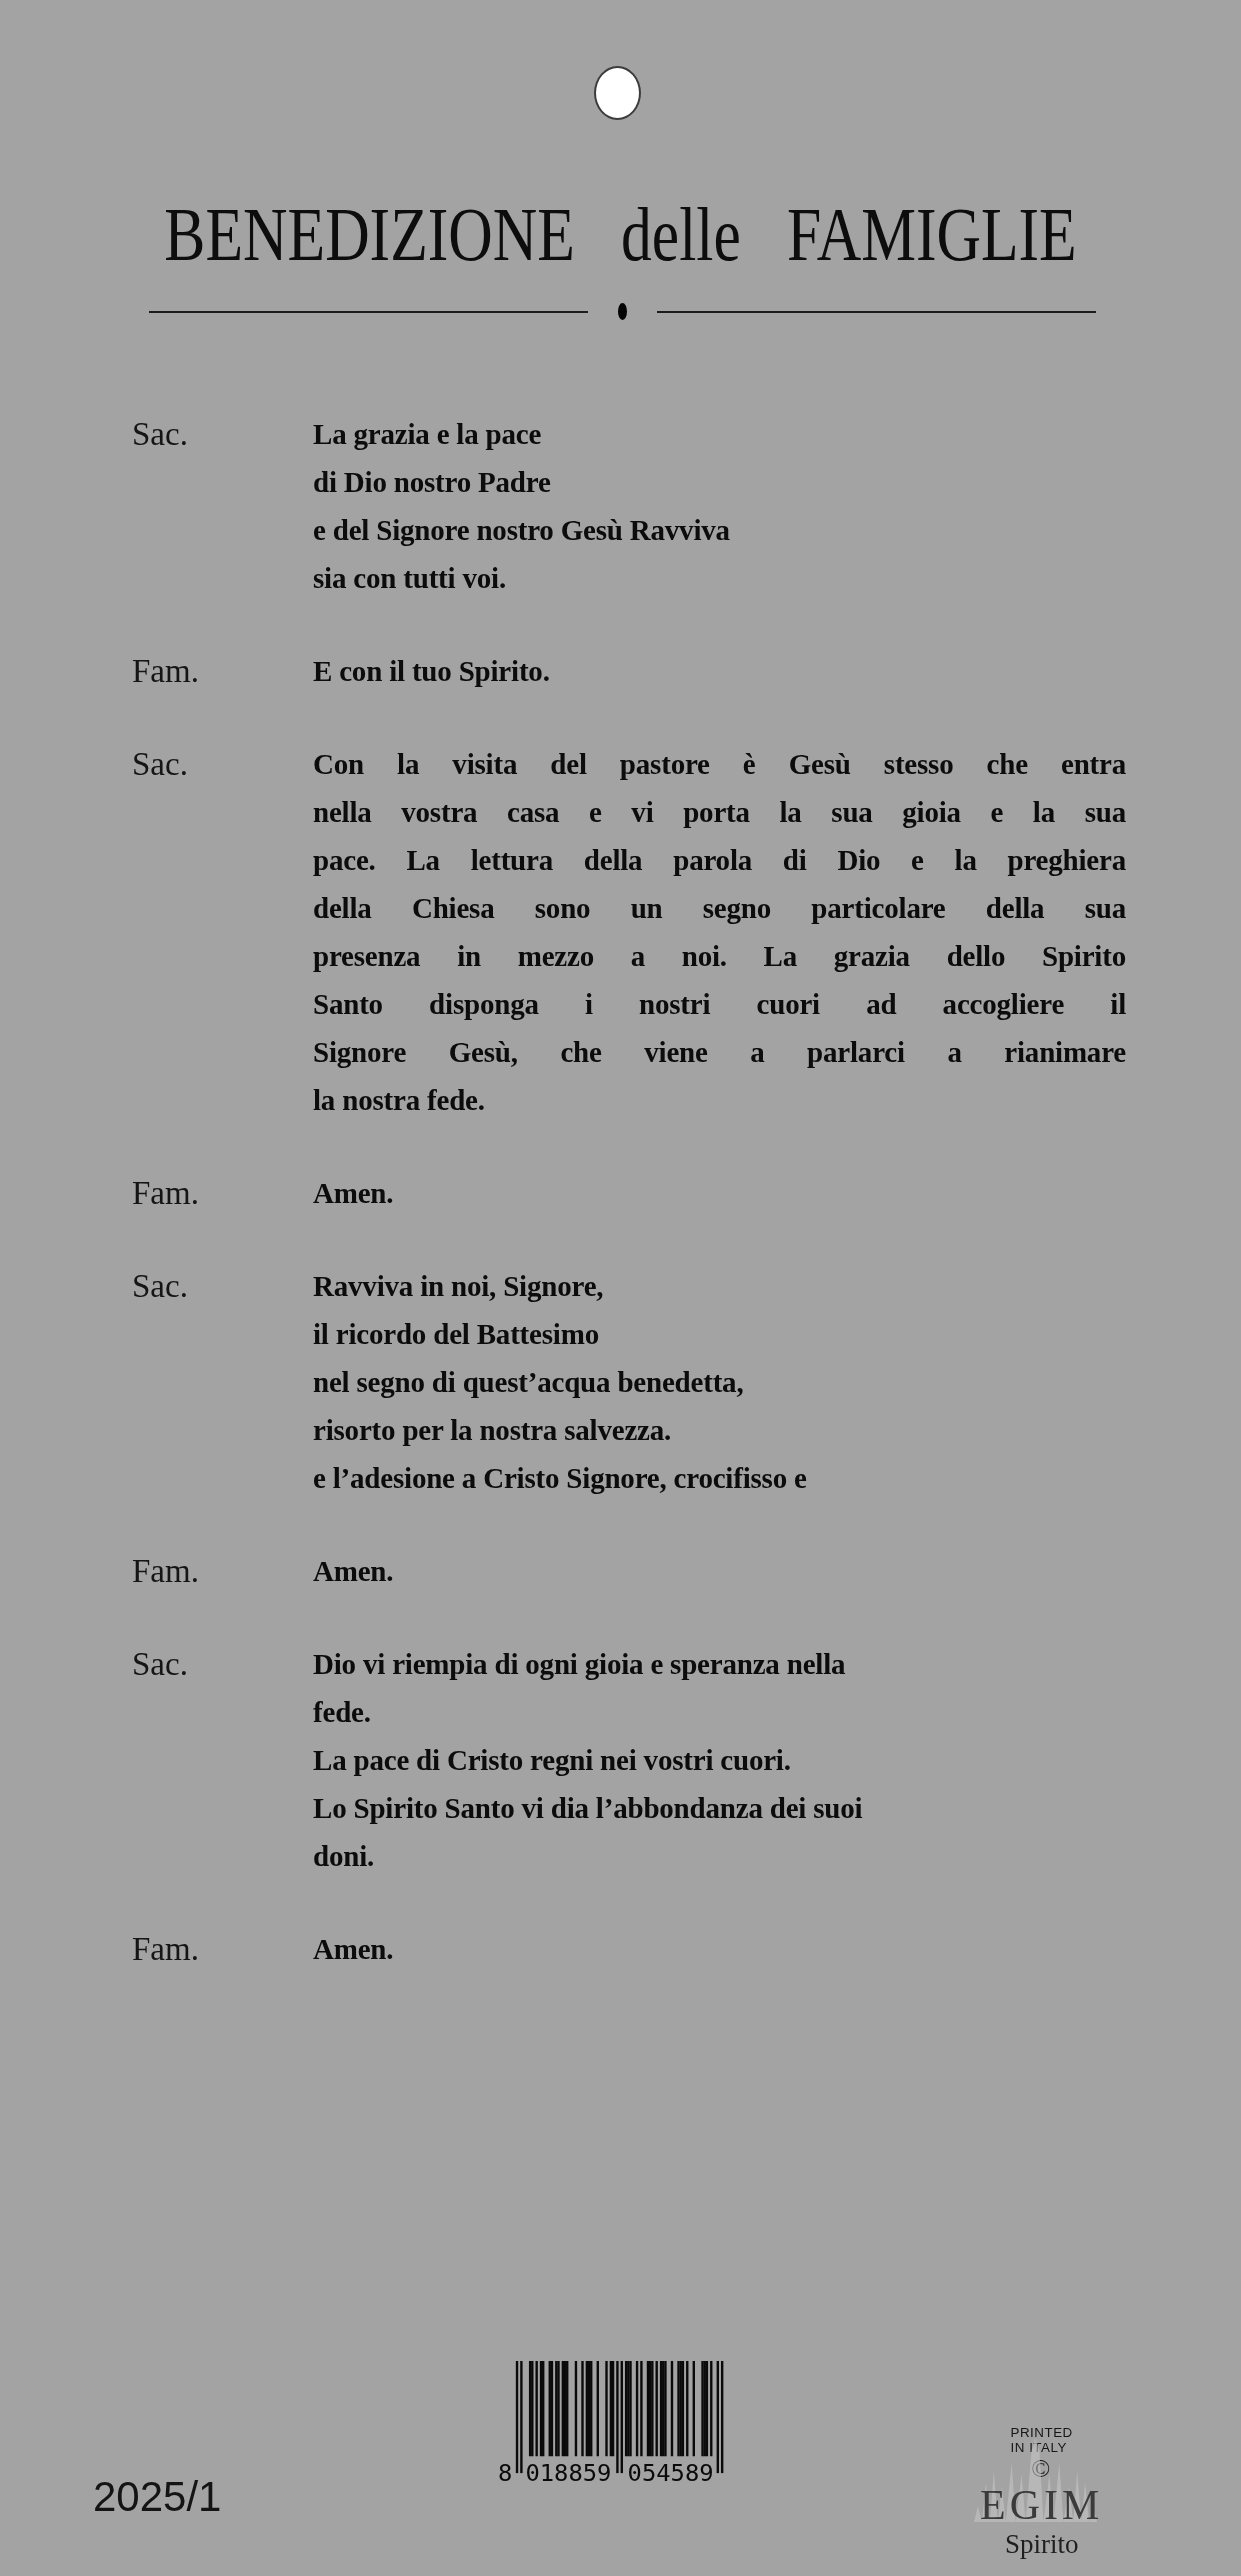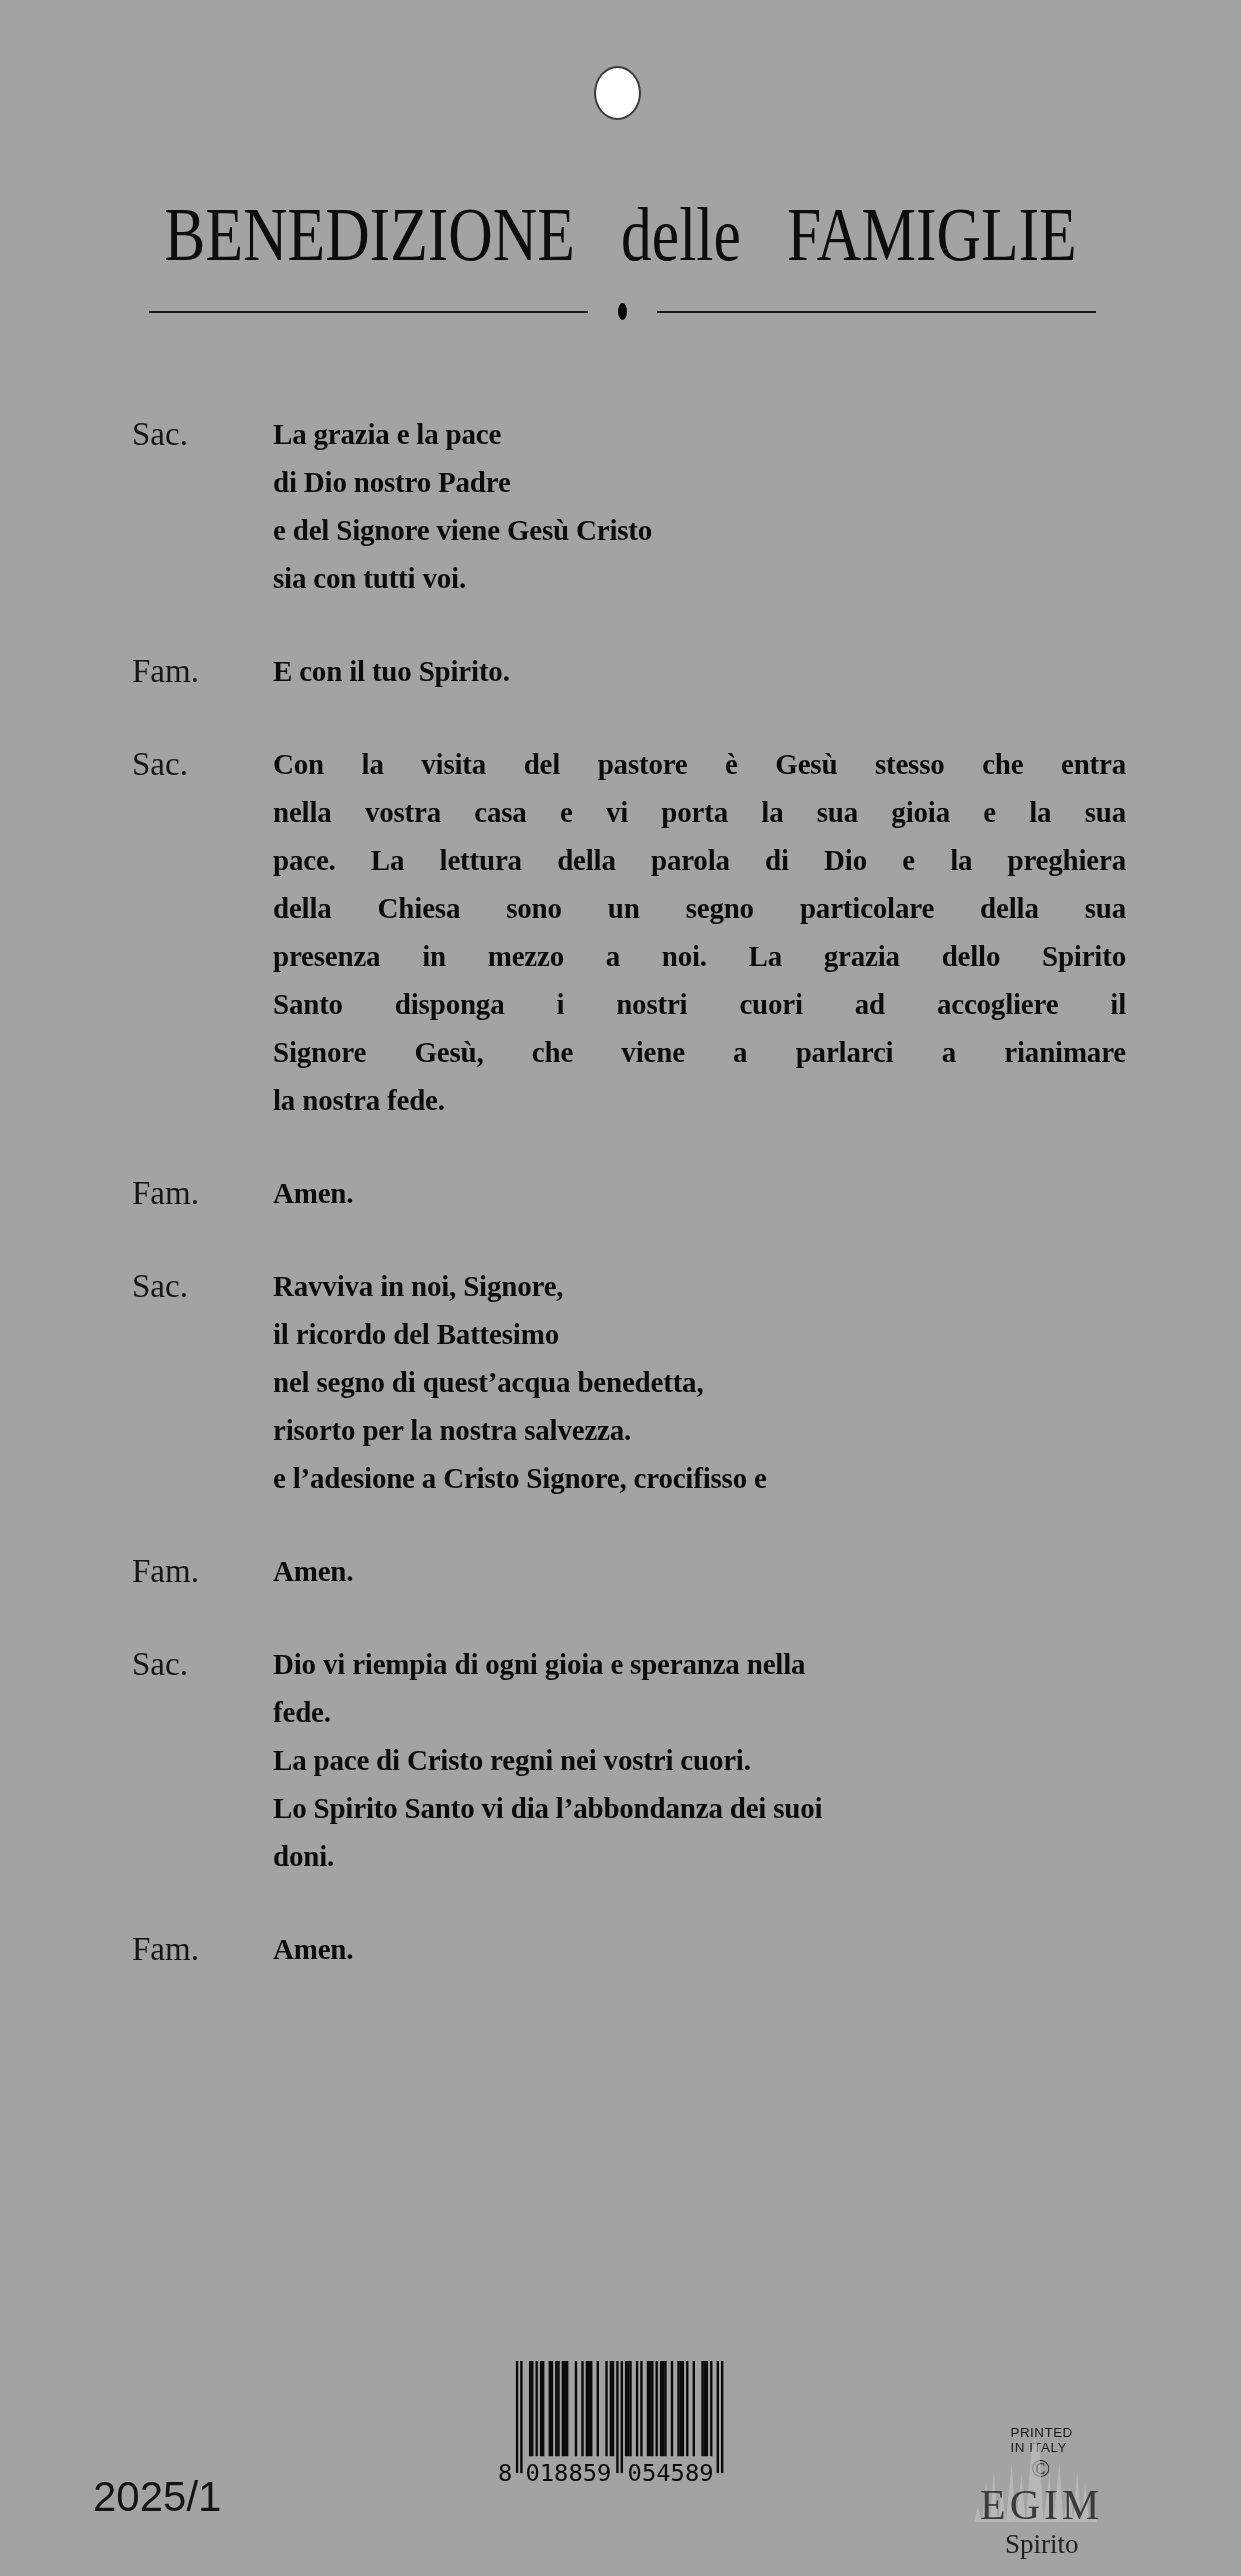--- a/index.html
+++ b/index.html
@@ -41,20 +41,21 @@
   .rule{flex:1; height:2px; background:#1c1c1c;}
   .dot{width:9px; height:17px; border-radius:50%; background:#050505; margin:0 30px;}
   
   .dialog{
     position:absolute; left:132px; top:410px; width:994px;
   }
   .row{
     display:grid;
     grid-template-columns:141px 1fr;
     margin-bottom:45px;
+    gap:40px;
   }
   .speaker{
     font-size:33px; line-height:48px; font-weight:400; color:#151515;
   }
   .text{
     font-size:29px; line-height:48px; font-weight:700;
     letter-spacing:-0.2px; color:#0c0c0c;
   }
   .justify .line{ text-align:justify; text-align-last:justify; }
   .justify .line.last{ text-align-last:left; }
@@ -101,21 +102,21 @@
     <div class="dot"></div>
     <div class="rule"></div>
   </div>
 
   <main class="dialog" id="dialog">
       <div class="row">
         <span class="speaker">Sac.</span>
         <div class="text">
           <div class="line">La grazia e la pace</div>
           <div class="line">di Dio nostro Padre</div>
-          <div class="line">e del Signore viene Gesù Cristo</div>
+          <div class="line">e del Signore nostro Gesù Ravviva</div>
           <div class="line last">sia con tutti voi.</div>
         </div>
       </div>
       <div class="row">
         <span class="speaker">Fam.</span>
         <div class="text">
           <div class="line last">E con il tuo Spirito.</div>
         </div>
       </div>
       <div class="row">

